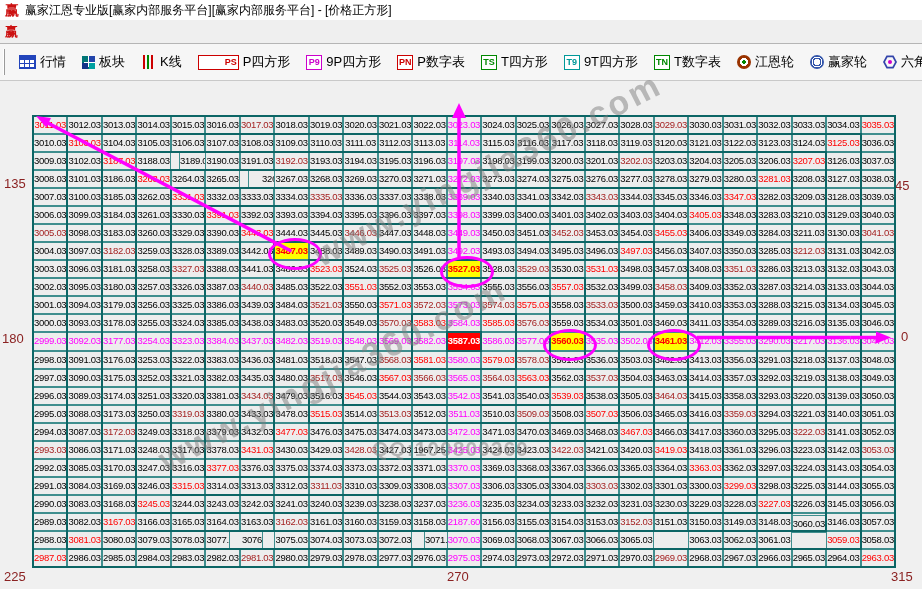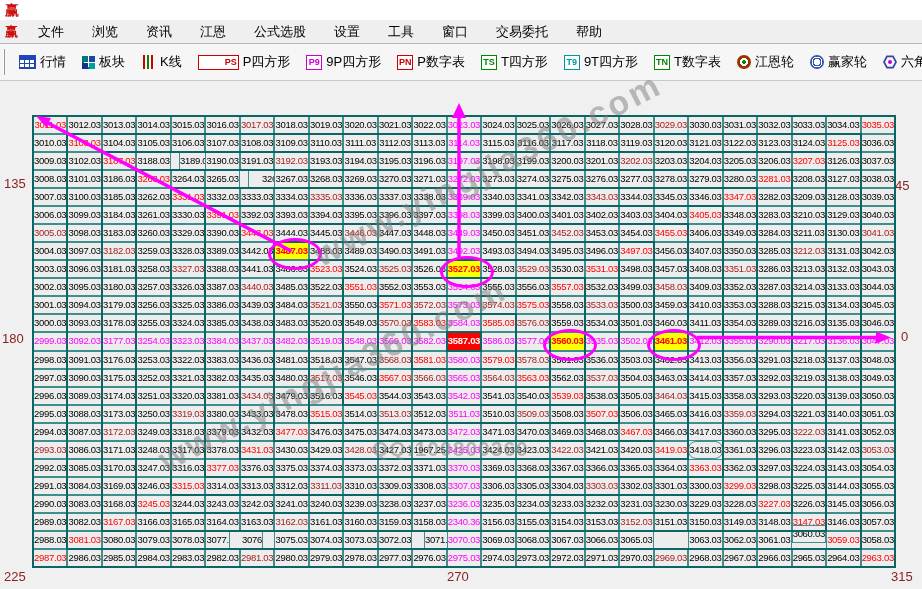--- a/index.html
+++ b/index.html
@@ -60,36 +60,25 @@
   #arrow-layer{position:absolute;left:0;top:0;width:922px;height:589px;pointer-events:none;z-index:30;}
   .wm{position:absolute;color:rgba(125,125,125,0.5);font-weight:bold;pointer-events:none;z-index:25;
       white-space:nowrap;}
   .wm-diag{font-size:34px;letter-spacing:3px;transform:rotate(-27deg);}
 </style>
 </head>
 <body>
 
 <div class="titlebar">
   <span class="logo">赢</span>
+  <span class="title-text">赢家江恩专业版[赢家内部服务平台][赢家内部服务平台] - [价格正方形]</span>
 </div>
 
 <div class="menubar">
   <span class="logo" style="font-size:13px">赢</span>
-  <span class="items">
-      <span class="menu-item">文件</span>
-      <span class="menu-item">浏览</span>
-      <span class="menu-item">资讯</span>
-      <span class="menu-item">江恩</span>
-      <span class="menu-item">公式选股</span>
-      <span class="menu-item">设置</span>
-      <span class="menu-item">工具</span>
-      <span class="menu-item">窗口</span>
-      <span class="menu-item">交易委托</span>
-      <span class="menu-item">帮助</span>
-    </span>
 </div>
 
 <div class="toolbar">
   <span class="tb-grip"></span>
   <span class="items" style="display:flex">
       <span class="tb-item">
         <span class="ic ic-table"></span>
         <span>行情</span>
       </span>
       <span class="tb-item">
@@ -634,21 +623,21 @@
     <div class="cell cd" style="left: 310.32px; top: 324.72px;">3428.03</div>
     <div class="cell ck" style="left: 344.8px; top: 324.72px;">3427.03</div>
     <div class="cell ck" style="left: 379.28px; top: 324.72px;">1967.25</div>
     <div class="cell cm" style="left: 413.76px; top: 324.72px;">3425.03</div>
     <div class="cell ck" style="left: 448.24px; top: 324.72px;">3424.03</div>
     <div class="cell ck" style="left: 482.72px; top: 324.72px;">3423.03</div>
     <div class="cell cd" style="left: 517.2px; top: 324.72px;">3422.03</div>
     <div class="cell ck" style="left: 551.68px; top: 324.72px;">3421.03</div>
     <div class="cell ck" style="left: 586.16px; top: 324.72px;">3420.03</div>
     <div class="cell cr" style="left: 620.64px; top: 324.72px;">3419.03</div>
-    <div class="cell ck" style="left: 655.12px; top: 324.72px; border-radius: 8px;">3418.03</div>
+    <div class="cell ck" style="left: 655.12px; top: 324.72px;">3418.03</div>
     <div class="cell ck" style="left: 689.6px; top: 324.72px;">3361.03</div>
     <div class="cell ck" style="left: 724.08px; top: 324.72px;">3296.03</div>
     <div class="cell ck" style="left: 758.56px; top: 324.72px;">3223.03</div>
     <div class="cell ck" style="left: 793.04px; top: 324.72px;">3142.03</div>
     <div class="cell cd" style="left: 827.52px; top: 324.72px;">3053.03</div>
     <div class="cell ck" style="left: 0px; top: 342.76px;">2992.03</div>
     <div class="cell ck" style="left: 34.48px; top: 342.76px;">3085.03</div>
     <div class="cell ck" style="left: 68.96px; top: 342.76px;">3170.03</div>
     <div class="cell ck" style="left: 103.44px; top: 342.76px;">3247.03</div>
     <div class="cell ck" style="left: 137.92px; top: 342.76px;">3316.03</div>
@@ -727,21 +716,21 @@
     <div class="cell cr" style="left: 68.96px; top: 396.88px;">3167.03</div>
     <div class="cell ck" style="left: 103.44px; top: 396.88px;">3166.03</div>
     <div class="cell ck" style="left: 137.92px; top: 396.88px;">3165.03</div>
     <div class="cell ck" style="left: 172.4px; top: 396.88px;">3164.03</div>
     <div class="cell ck" style="left: 206.88px; top: 396.88px;">3163.03</div>
     <div class="cell cd" style="left: 241.36px; top: 396.88px;">3162.03</div>
     <div class="cell ck" style="left: 275.84px; top: 396.88px;">3161.03</div>
     <div class="cell ck" style="left: 310.32px; top: 396.88px;">3160.03</div>
     <div class="cell ck" style="left: 344.8px; top: 396.88px;">3159.03</div>
     <div class="cell ck" style="left: 379.28px; top: 396.88px;">3158.03</div>
-    <div class="cell cm" style="left: 413.76px; top: 396.88px;">2340.36</div>
+    <div class="cell cm" style="left: 413.76px; top: 396.88px;">2187.60</div>
     <div class="cell ck" style="left: 448.24px; top: 396.88px;">3156.03</div>
     <div class="cell ck" style="left: 482.72px; top: 396.88px;">3155.03</div>
     <div class="cell ck" style="left: 517.2px; top: 396.88px;">3154.03</div>
     <div class="cell ck" style="left: 551.68px; top: 396.88px;">3153.03</div>
     <div class="cell cd" style="left: 586.16px; top: 396.88px;">3152.03</div>
     <div class="cell ck" style="left: 620.64px; top: 396.88px;">3151.03</div>
     <div class="cell ck" style="left: 655.12px; top: 396.88px;">3150.03</div>
     <div class="cell ck" style="left: 689.6px; top: 396.88px;">3149.03</div>
     <div class="cell ck" style="left: 724.08px; top: 396.88px;">3148.03</div>
     <div class="cell cr" style="left: 758.56px; top: 396.88px;">3147.03</div>
@@ -762,21 +751,21 @@
     <div class="cell cm" style="left: 413.76px; top: 414.92px;">3070.03</div>
     <div class="cell ck" style="left: 448.24px; top: 414.92px;">3069.03</div>
     <div class="cell ck" style="left: 482.72px; top: 414.92px;">3068.03</div>
     <div class="cell ck" style="left: 517.2px; top: 414.92px;">3067.03</div>
     <div class="cell ck" style="left: 551.68px; top: 414.92px;">3066.03</div>
     <div class="cell ck" style="left: 586.16px; top: 414.92px;">3065.03</div>
     <div class="cell ck" style="left: 620.64px; top: 434px;">3064.03</div>
     <div class="cell ck" style="left: 655.12px; top: 414.92px;">3063.03</div>
     <div class="cell ck" style="left: 689.6px; top: 414.92px;">3062.03</div>
     <div class="cell ck" style="left: 724.08px; top: 414.92px;">3061.03</div>
-    <div class="cell ck" style="left: 758.56px; top: 409px;">3060.03</div>
+    <div class="cell ck" style="left: 758.56px; top: 399px;">3060.03</div>
     <div class="cell cr" style="left: 793.04px; top: 414.92px;">3059.03</div>
     <div class="cell ck" style="left: 827.52px; top: 414.92px;">3058.03</div>
     <div class="cell cr" style="left: 0px; top: 432.96px;">2987.03</div>
     <div class="cell ck" style="left: 34.48px; top: 432.96px;">2986.03</div>
     <div class="cell ck" style="left: 68.96px; top: 432.96px;">2985.03</div>
     <div class="cell ck" style="left: 103.44px; top: 432.96px;">2984.03</div>
     <div class="cell ck" style="left: 137.92px; top: 432.96px;">2983.03</div>
     <div class="cell ck" style="left: 172.4px; top: 432.96px;">2982.03</div>
     <div class="cell cd" style="left: 206.88px; top: 432.96px;">2981.03</div>
     <div class="cell ck" style="left: 241.36px; top: 432.96px;">2980.03</div>

